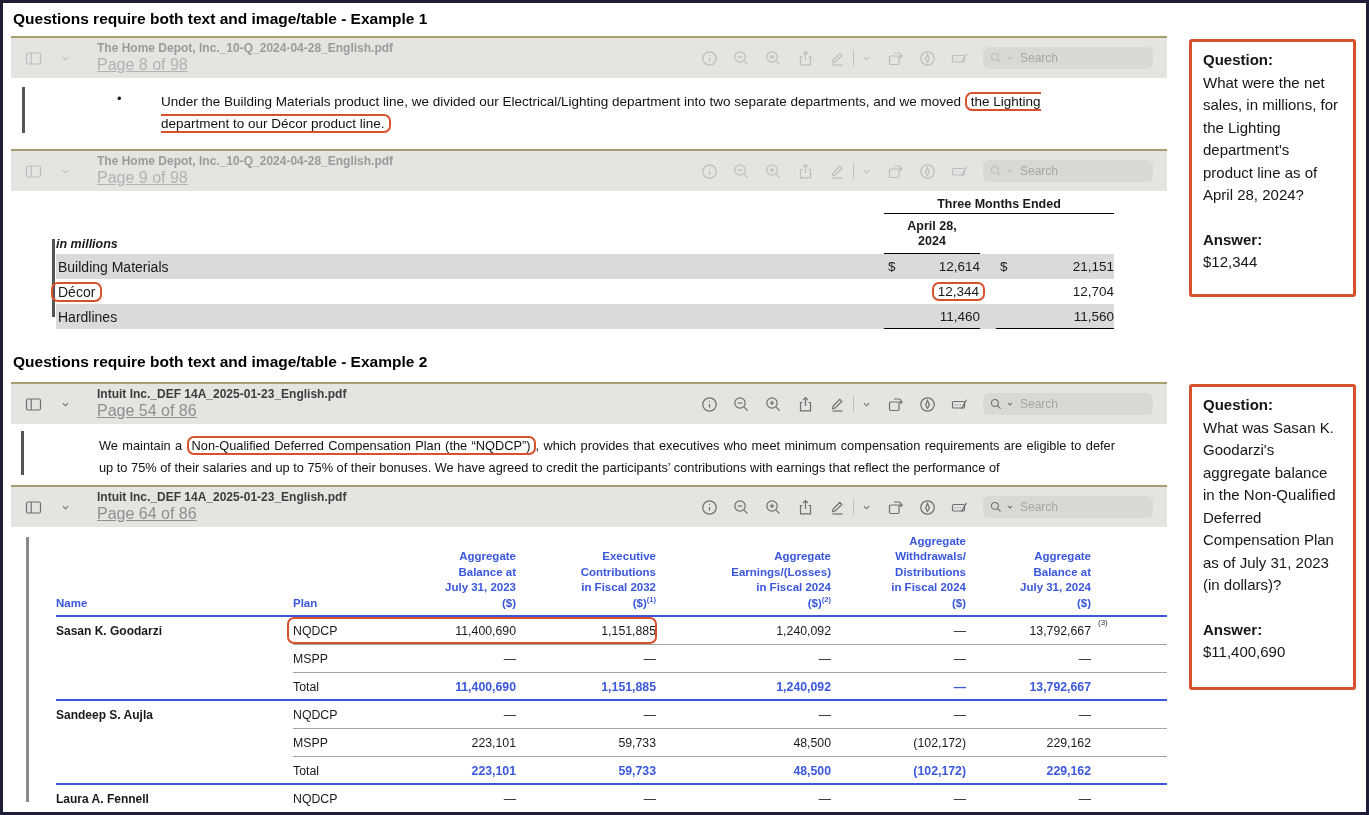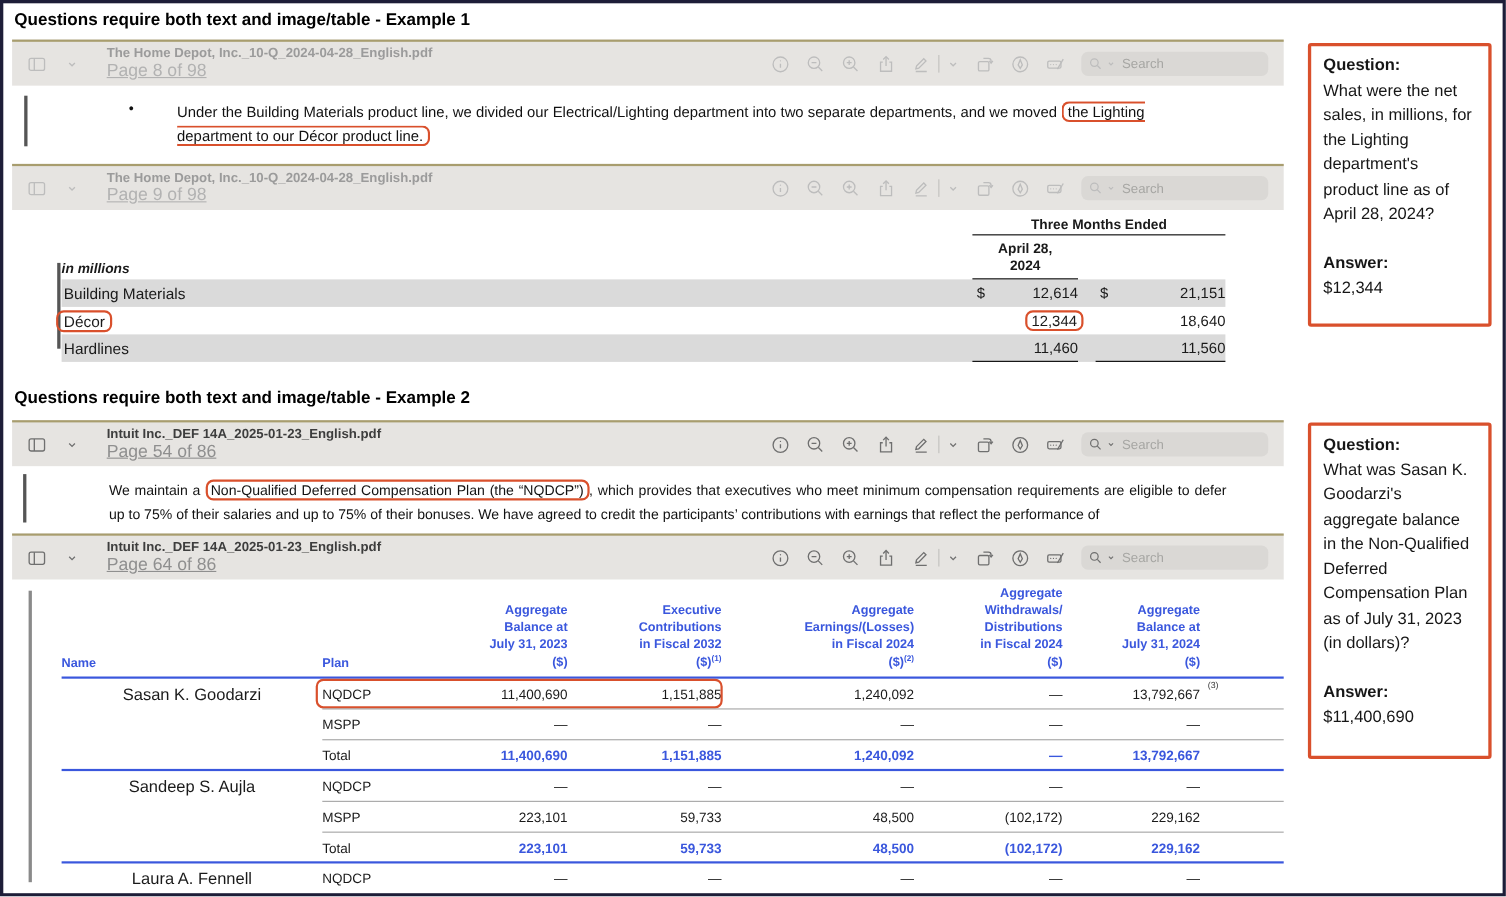--- a/index.html
+++ b/index.html
@@ -67,21 +67,21 @@
   .i-table{position:absolute;left:45px;top:4px;width:1113px;}
   .i-row{display:grid;grid-template-columns:237px 78px 145px 140px 175px 135px 125px 78px;position:relative;}
   .i-hdr{height:86px;border-bottom:2px solid var(--blue);color:var(--blue);font-weight:bold;font-size:11.5px;line-height:1.32;}
   .i-hdr .hcell{display:flex;align-items:flex-end;padding-bottom:4px;}
   .i-hdr .nh{flex-direction:column;align-items:flex-end;justify-content:flex-end;text-align:right;}
   .i-hdr .hl{white-space:pre-line;}
   .i-hdr sup{font-size:7.5px;}
   .i-row.datarow{height:28px;align-items:center;font-size:12.3px;}
   .i-row.datarow::after{content:"";position:absolute;left:237px;right:0;bottom:0;height:1px;background:#a3a3a3;}
   .i-row.total::after{left:0;height:2px;background:var(--blue);}
-  .i-name{font-weight:normal;font-size:15px;text-align:center;}
+  .i-name{font-weight:bold;font-size:12px;}
   .i-num{text-align:right;}
   .i-row.total .i-num{color:var(--blue);font-weight:bold;}
   .i-sup{font-size:8px;padding-left:7px;position:relative;top:-5px;color:#333;}
   .i-redbox{position:absolute;left:231px;top:0;width:370px;height:27px;border:2.5px solid var(--red);border-radius:7px;pointer-events:none;}
 
   
   .qa{
     position:absolute;left:1186px;width:167px;border:3px solid var(--red);border-radius:3px;
     padding:7px 11px;font-size:15px;line-height:1.5;color:#161616;background:#fff;
   }
@@ -332,21 +332,21 @@
         </div>
         <div class="hd-row data">
           <div class="cell lbl"><span class="lblbox">Décor</span></div>
           <div class="cell num">
               <span class="cur"></span>
               <span class="val valbox">12,344</span>
             </div>
           <div></div>
           <div class="cell num">
               <span class="cur"></span>
-              <span class="val">18,640</span>
+              <span class="val">12,704</span>
             </div>
         </div>
         <div class="hd-row data shaded last">
           <div class="cell lbl">Hardlines</div>
           <div class="cell num">
               <span class="cur"></span>
               <span class="val">11,460</span>
             </div>
           <div></div>
           <div class="cell num">

